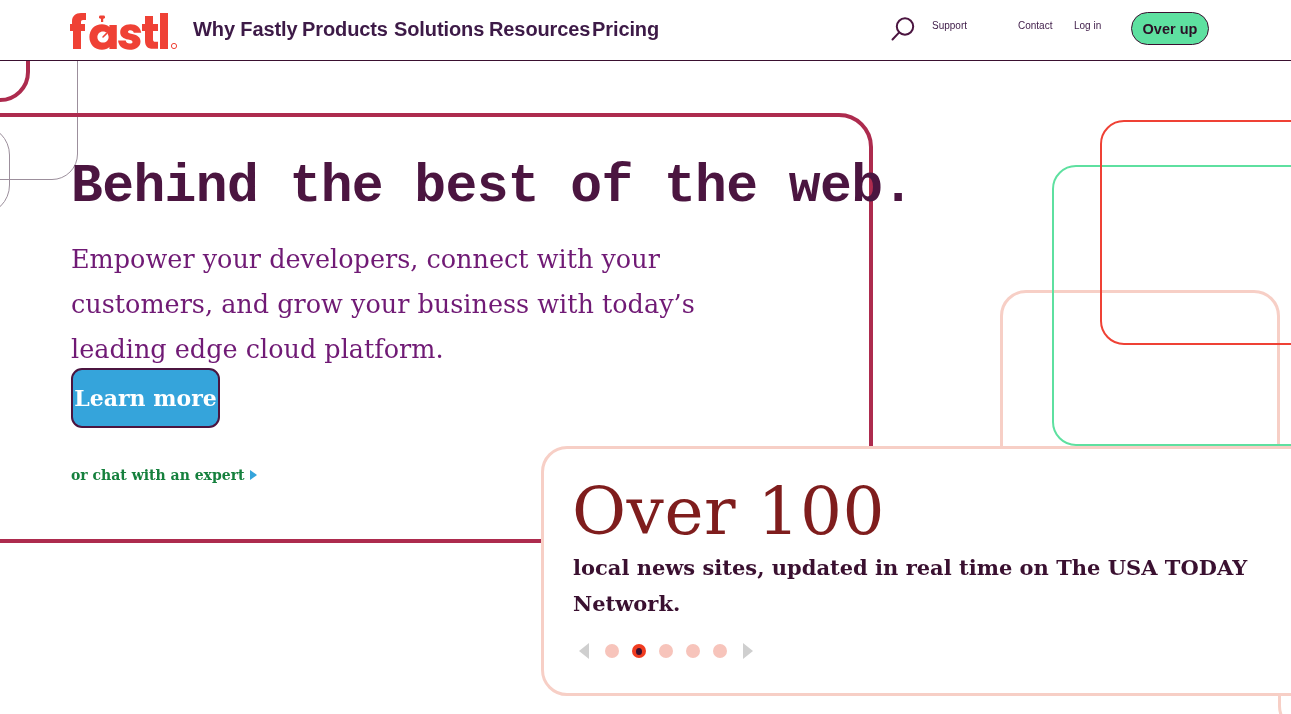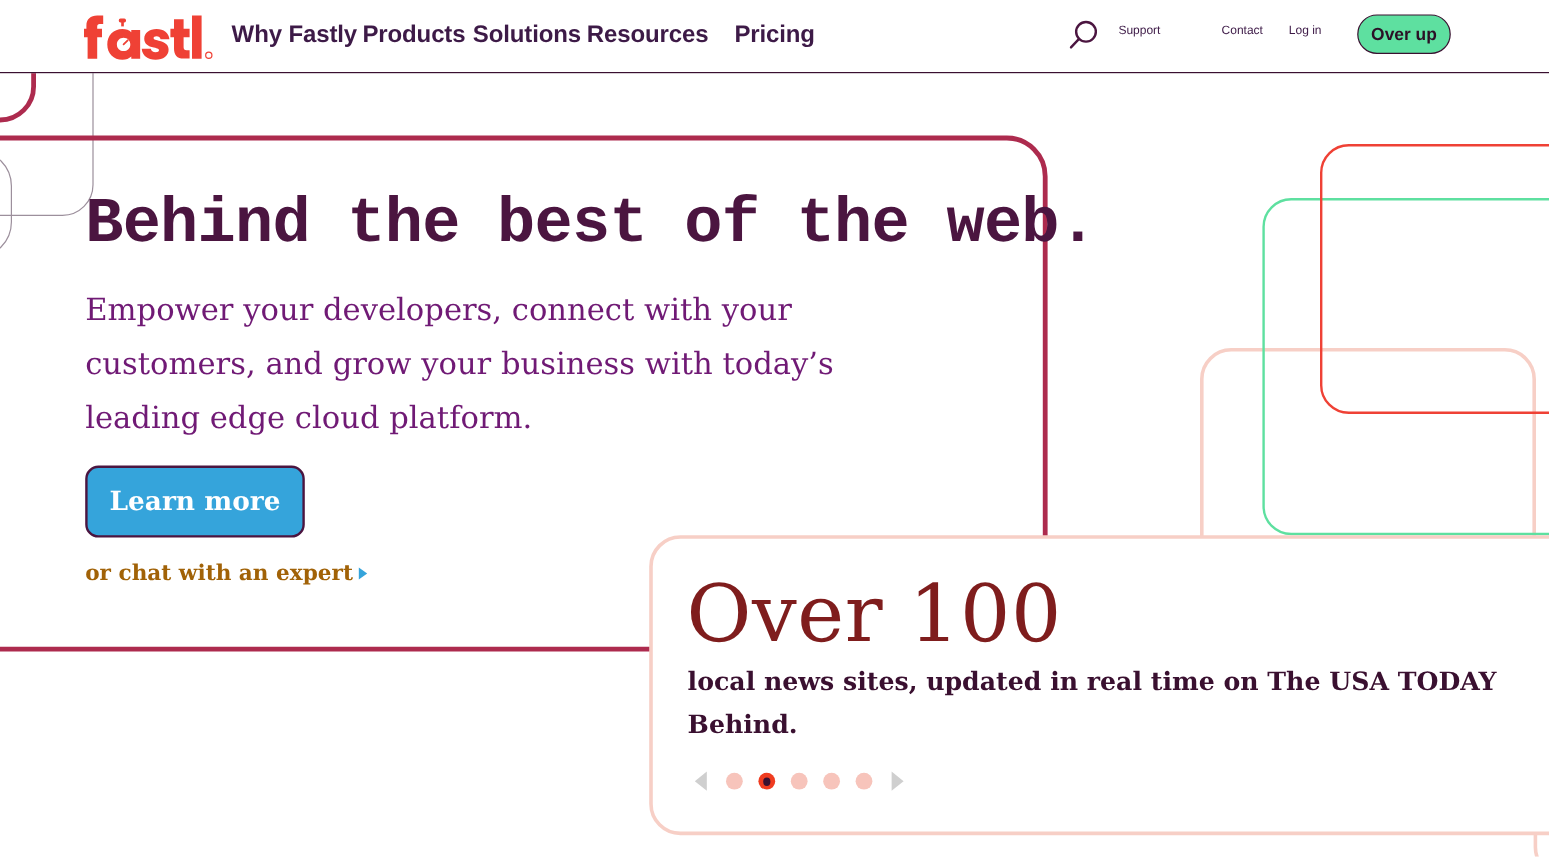--- a/index.html
+++ b/index.html
@@ -26,21 +26,21 @@
   .nav-link {
     position:absolute; top:18px;
     font-family:"Liberation Sans", sans-serif;
     font-size:20px; font-weight:700; color:#3d1a47;
     letter-spacing:-0.1px; white-space:nowrap; cursor:pointer;
   }
   #nav-why      { left:193px; }
   #nav-products { left:302px; }
   #nav-solutions{ left:394px; }
   #nav-resources{ left:489px; }
-  #nav-pricing  { left:592px;margin-left:20px; }
+  #nav-pricing  { left:592px; }
 
   #search-icon { position:absolute; left:887px; top:14px; width:32px; height:32px; cursor:pointer; }
 
   .util-link {
     position:absolute; top:20px;
     font-family:"Liberation Sans", sans-serif;
     font-size:10px; font-weight:400; color:#3d1a47;
     white-space:nowrap; cursor:pointer;
   }
   #util-support { left:932px; }
@@ -116,34 +116,34 @@
     letter-spacing:-0.6px; line-height:1.05; white-space:nowrap;
   }
   #hero-sub {
     margin-top:21px;
     font-family:"DejaVu Serif", serif;
     font-size:25.5px; font-weight:400; color:#701a75;
     line-height:1.77; width:690px;
   }
 
   #learn-more-btn {
-    position:absolute; left:71px; top:388px;
-    width:183px; height:60px; border-radius:11px;
+    position:absolute; left:71px; top:368px;
+    width:149px; height:60px; border-radius:11px;
     background:#35a4db; border:2.2px solid #4b1540;
     color:#ffffff;
     font-family:"DejaVu Serif", serif;
     font-size:22px; font-weight:700;
     display:flex; align-items:center; justify-content:center;
     cursor:pointer; z-index:22; white-space:nowrap;
   }
 
   #chat-link {
     position:absolute; left:71px; top:467px; z-index:22;
     font-family:"DejaVu Serif", serif;
-    font-size:18px; font-weight:700; color:#a16207;
+    font-size:14px; font-weight:700; color:#15803d;
     cursor:pointer; white-space:nowrap;
     display:flex; align-items:center; gap:5px;
   }
   #chat-link .caret {
     display:inline-block; width:0; height:0;
     border-top:5px solid transparent; border-bottom:5px solid transparent;
     border-left:7px solid #35a4db;
   }
 
   
@@ -269,21 +269,21 @@
 
   <div id="learn-more-btn">Learn more</div>
 
   <div id="chat-link">
     <span>or chat with an expert</span>
     <span class="caret"></span>
   </div>
 
   <div id="stat-card">
     <div id="stat-number">Over 100</div>
-    <div id="stat-desc">local news sites, updated in real time on The USA TODAY Behind.</div>
+    <div id="stat-desc">local news sites, updated in real time on The USA TODAY Network.</div>
 
     <div id="carousel">
       <div class="car-arrow">
         <span class="tri-l"></span>
       </div>
       <div id="dots">
           <div class="dot"></div>
           <div class="dot active"></div>
           <div class="dot"></div>
           <div class="dot"></div>

